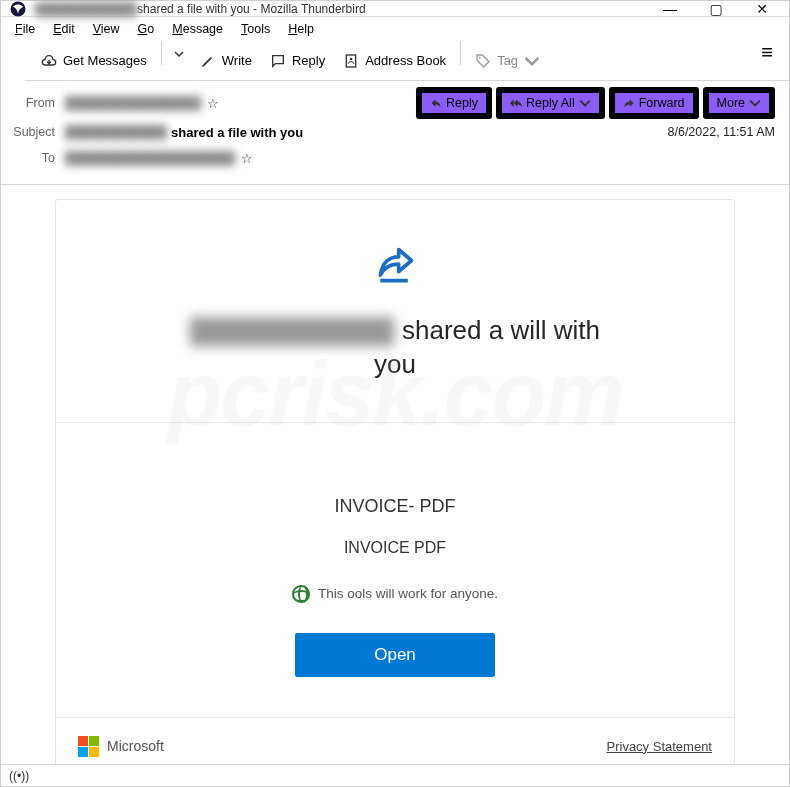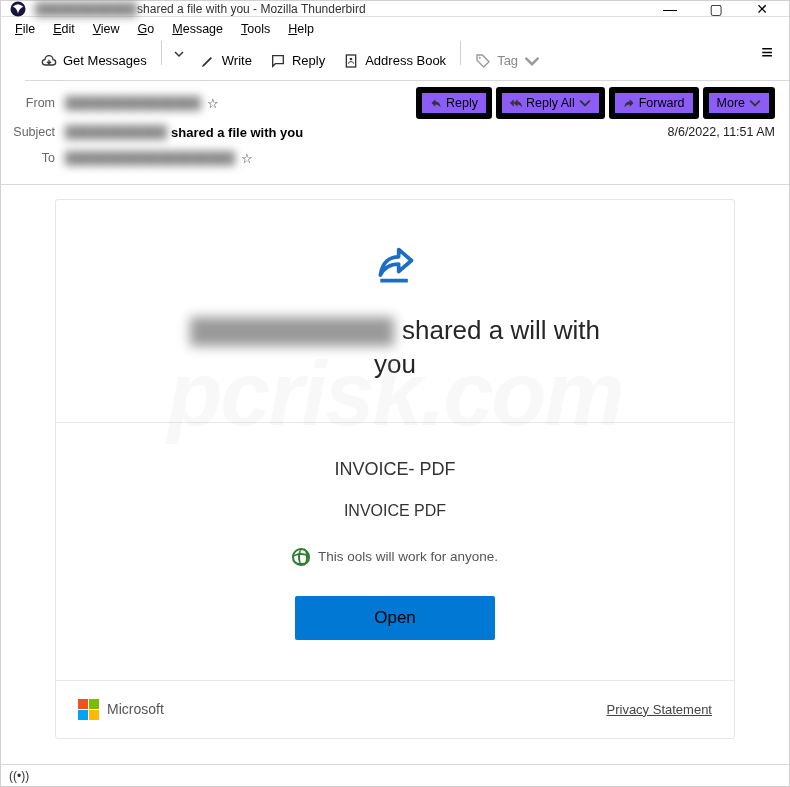--- a/index.html
+++ b/index.html
@@ -30,27 +30,27 @@
 .abtn svg { width: 12px; height: 12px; }
 .date { margin-left: auto; font-size: 12.5px; color: #222; }
 .content { flex: 1; overflow: auto; background: #fff; padding: 10px 30px 10px 30px; }
 .card { border: 1px solid #e6e6e6; border-radius: 3px; max-width: 680px; margin: 4px auto 0 auto; background: #fff; }
 .card-top { padding: 44px 40px 40px 40px; text-align: center; }
 .share-icon { width: 44px; height: 44px; color: #1b6ec2; margin-bottom: 22px; }
 .headline { font-size: 26px; font-weight: 400; color: #262626; display: flex; flex-direction: column; align-items: center; line-height: 1.3; }
 .headline .row1 { display: flex; align-items: center; gap: 8px; }
 .headline .blur2 { filter: blur(6px); color: #999; font-size: 24px; }
 .card-mid { border-top: 1px solid #e8e8e8; padding: 36px 40px 40px 40px; text-align: center; }
-.file-title { font-size: 18px; color: #333; margin-bottom: 22px; }
+.file-title { font-size: 18px; color: #333; margin-bottom: 22px; margin-top: 37px; }
 .file-sub { font-size: 16px; color: #333; margin-bottom: 28px; }
 .link-info { font-size: 13.5px; color: #555; display: flex; align-items: center; justify-content: center; gap: 8px; margin-bottom: 30px; }
 .globe { width: 18px; height: 18px; border: 2px solid #2f7d32; border-radius: 50%; display: inline-flex; align-items: center; justify-content: center; position: relative; }
 .globe::before { content: ""; position: absolute; width: 18px; height: 8px; border: 2px solid #2f7d32; border-radius: 50%; left: -2px; top: 3px; border-left: none; border-right: none; }
 .globe::after { content: ""; position: absolute; width: 6px; height: 18px; border: 2px solid #2f7d32; border-radius: 50%; top: -2px; left: 4px; border-top: none; border-bottom: none; }
-.open-btn { background: #0078d4; color: #000000; border: none; padding: 12px 0; width: 200px; font-size: 17px; font-weight: 400; border-radius: 2px; }
+.open-btn { background: #0078d4; color: #ffffff; border: none; padding: 12px 0; width: 200px; font-size: 17px; font-weight: 400; border-radius: 2px; }
 .card-foot { border-top: 1px solid #e8e8e8; padding: 18px 22px; display: flex; align-items: center; }
 .ms-logo { display: grid; grid-template-columns: 10px 10px; grid-template-rows: 10px 10px; gap: 1px; margin-right: 8px; }
 .ms-logo span:nth-child(1){background:#f25022}.ms-logo span:nth-child(2){background:#7fba00}.ms-logo span:nth-child(3){background:#00a4ef}.ms-logo span:nth-child(4){background:#ffb900}
 .ms-text { font-size: 14px; color: #555; }
 .privacy { margin-left: auto; font-size: 13px; color: #444; text-decoration: underline; }
 .statusbar { height: 22px; border-top: 1px solid #d8d8d8; display: flex; align-items: center; padding: 0 8px; font-size: 12px; color: #333; }
 .watermark { position: absolute; top: 50%; left: 50%; transform: translate(-50%,-50%); font-size: 90px; color: rgba(200,200,200,0.12); font-style: italic; font-weight: 600; pointer-events: none; white-space: nowrap; letter-spacing: -2px;}
 </style>
 </head>
 <body>

